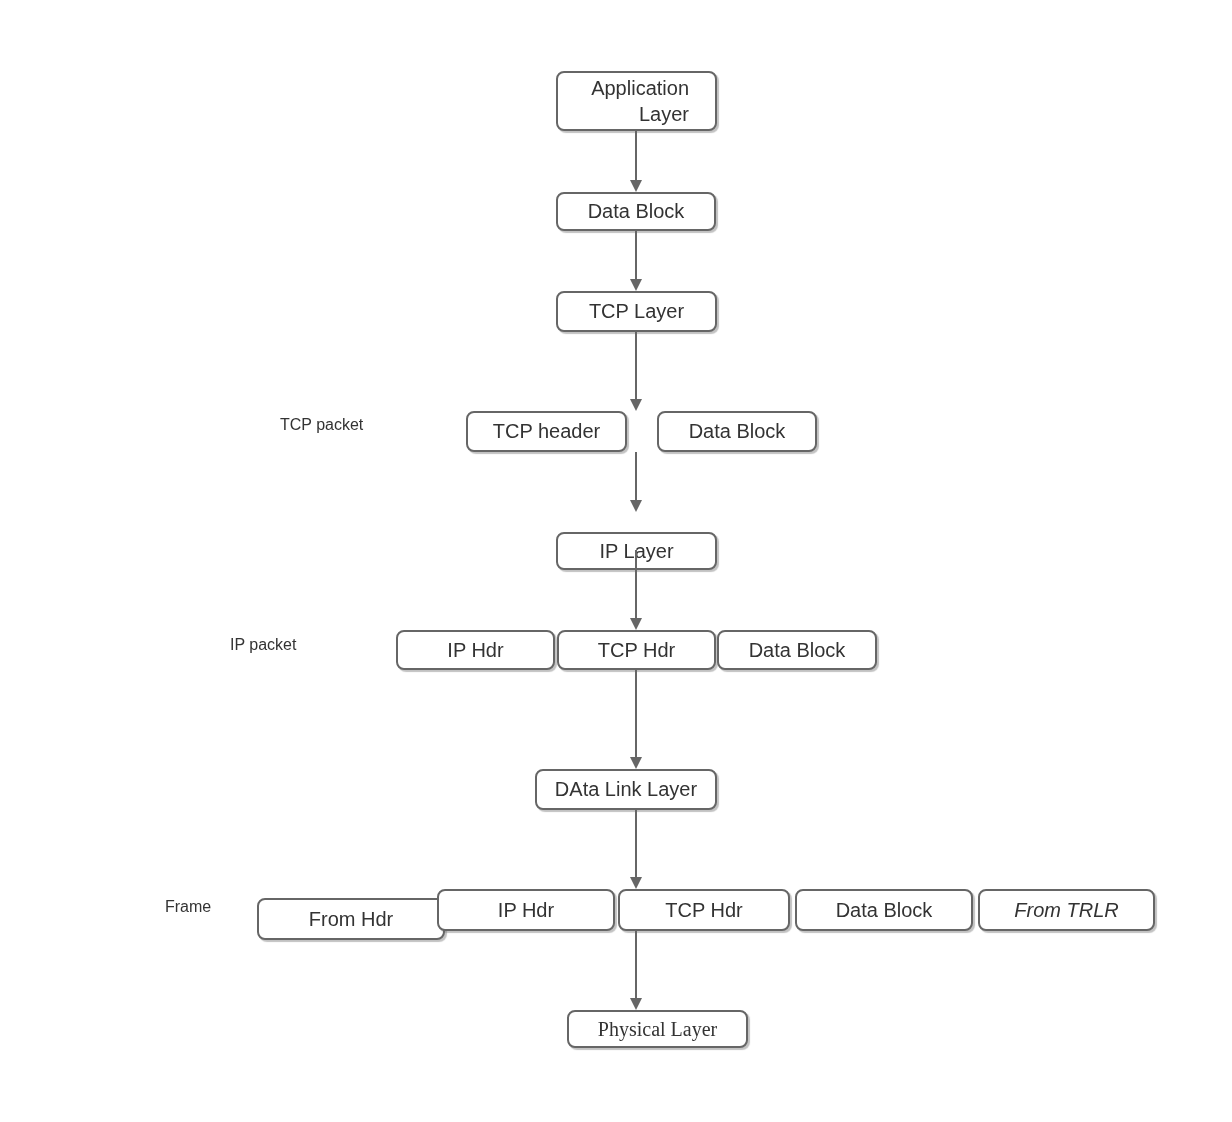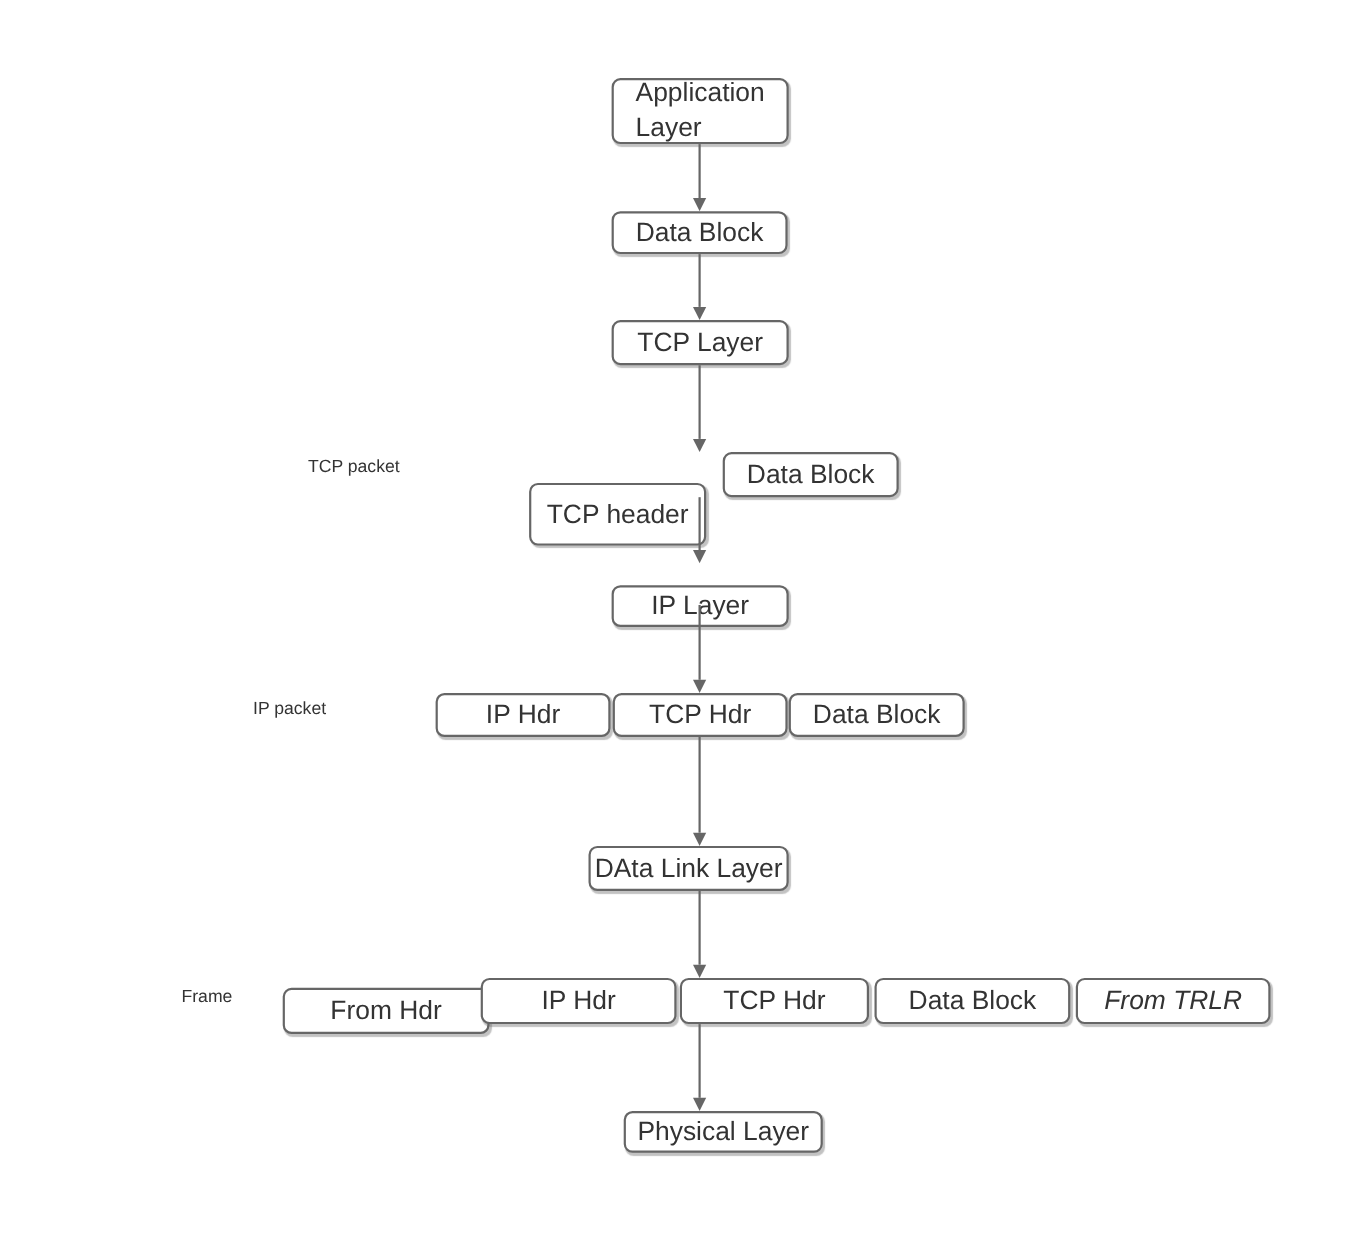--- a/index.html
+++ b/index.html
@@ -18,26 +18,26 @@
     overflow:hidden;
   }
   .node{
     position:absolute;
     box-sizing:border-box;
     background:var(--box-fill);
     border:2px solid var(--box-border);
     border-radius:8px;
     box-shadow:2px 2px 1px rgba(102,102,102,0.40);
     color:var(--text-color);
-    font-size:24px;
+    font-size:20px;
     line-height:1.32;
     display:flex;
     align-items:center;
     justify-content:center;
-    text-align:left;
+    text-align:right;
     white-space:nowrap;
   }
   .node.wrap{white-space:normal;padding:0 26px;}
   .row-label{
     position:absolute;
     color:var(--text-color);
     font-size:16px;
     white-space:nowrap;
   }
   .arrow{
@@ -66,24 +66,24 @@
   <div class="node wrap" style="left:556px;top:71px;width:161px;height:60px;">Application Layer</div>
 
   <div class="node" style="left:556px;top:192px;width:160px;height:39px;">Data Block</div>
 
   <div class="node" style="left:556px;top:291px;width:161px;height:41px;">TCP Layer</div>
 
   <div class="node" style="left:556px;top:512px;width:161px;height:38px;margin-top:20px;">IP Layer</div>
 
   <div class="node" style="left:535px;top:769px;width:182px;height:41px;">DAta Link Layer</div>
 
-  <div class="node" style="left:567px;top:1010px;width:181px;height:38px;">Physical Layer</div>
+  <div class="node" style="left:567px;top:1010px;width:181px;height:38px;font-family:Liberation Serif, serif;">Physical Layer</div>
 
   <div class="row-label" style="left:280px;top:416px;">TCP packet</div>
-  <div class="node" style="left:481px;top:411px;width:161px;height:57px;margin-top:28px;">TCP header</div>
+  <div class="node" style="left:466px;top:411px;width:161px;height:41px;">TCP header</div>
   <div class="node" style="left:657px;top:411px;width:160px;height:41px;">Data Block</div>
 
   <div class="row-label" style="left:230px;top:636px;">IP packet</div>
   <div class="node" style="left:396px;top:630px;width:159px;height:40px;">IP Hdr</div>
   <div class="node" style="left:557px;top:630px;width:159px;height:40px;">TCP Hdr</div>
   <div class="node" style="left:717px;top:630px;width:160px;height:40px;">Data Block</div>
 
   <div class="row-label" style="left:165px;top:898px;">Frame</div>
   <div class="node" style="left:257px;top:898px;width:188px;height:42px;">From Hdr</div>
   <div class="node" style="left:437px;top:889px;width:178px;height:42px;">IP Hdr</div>

